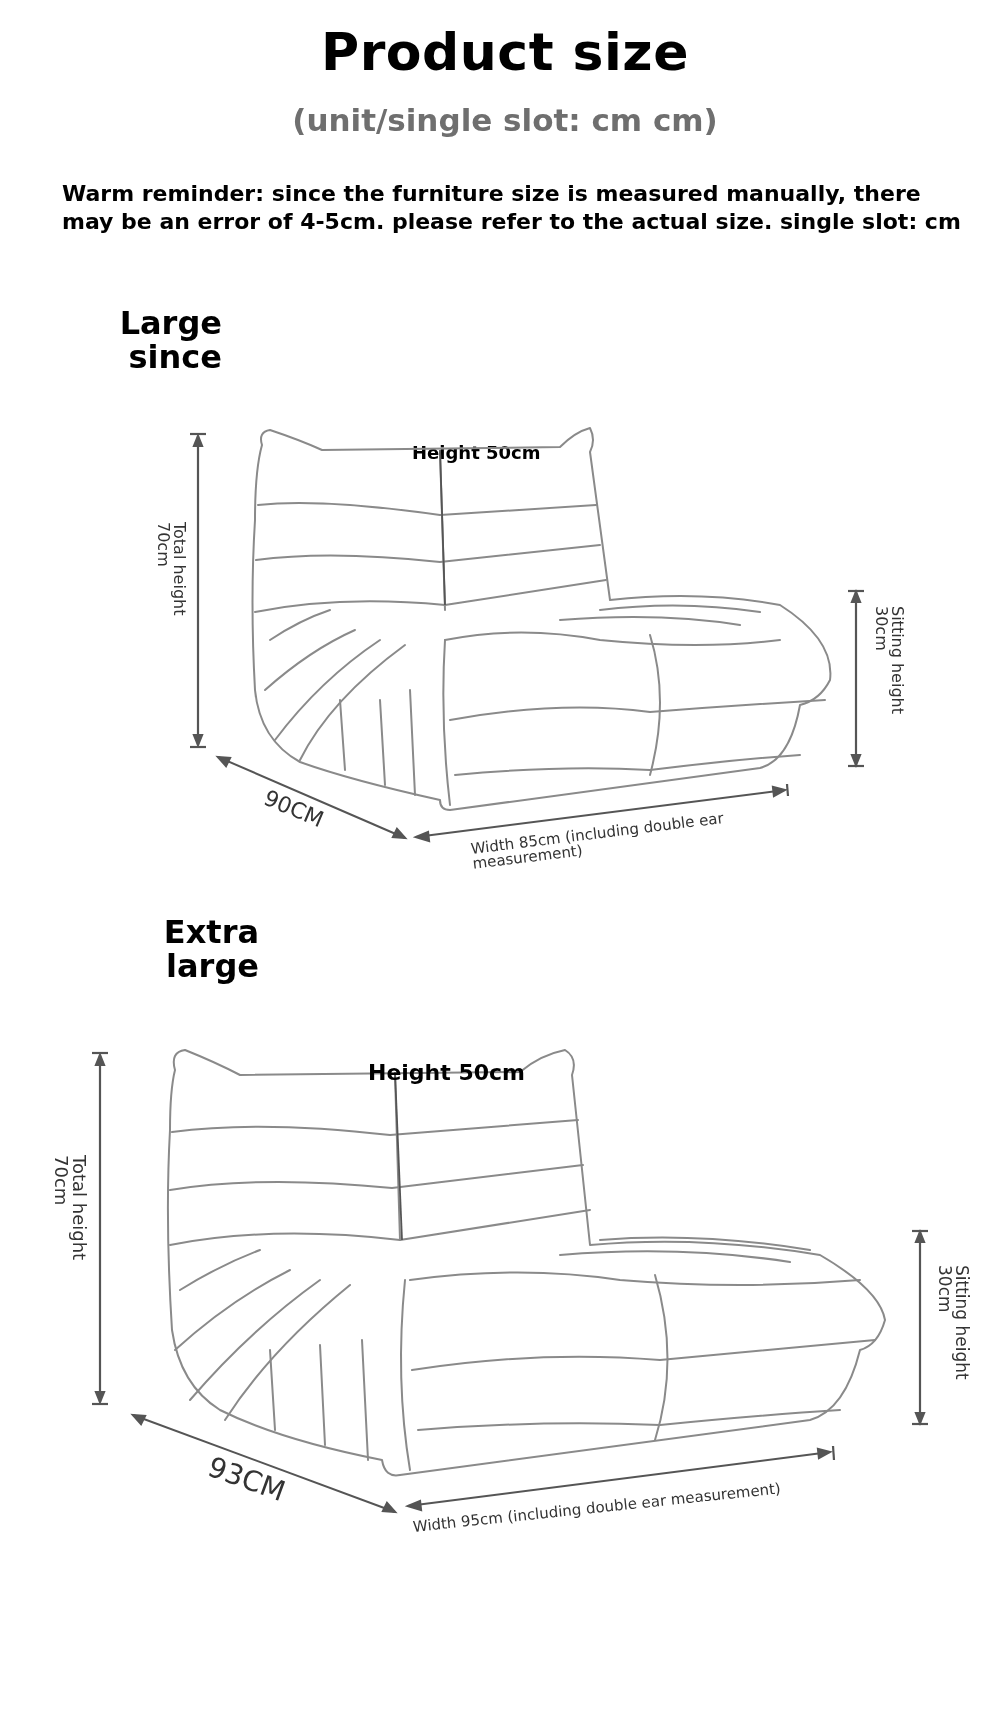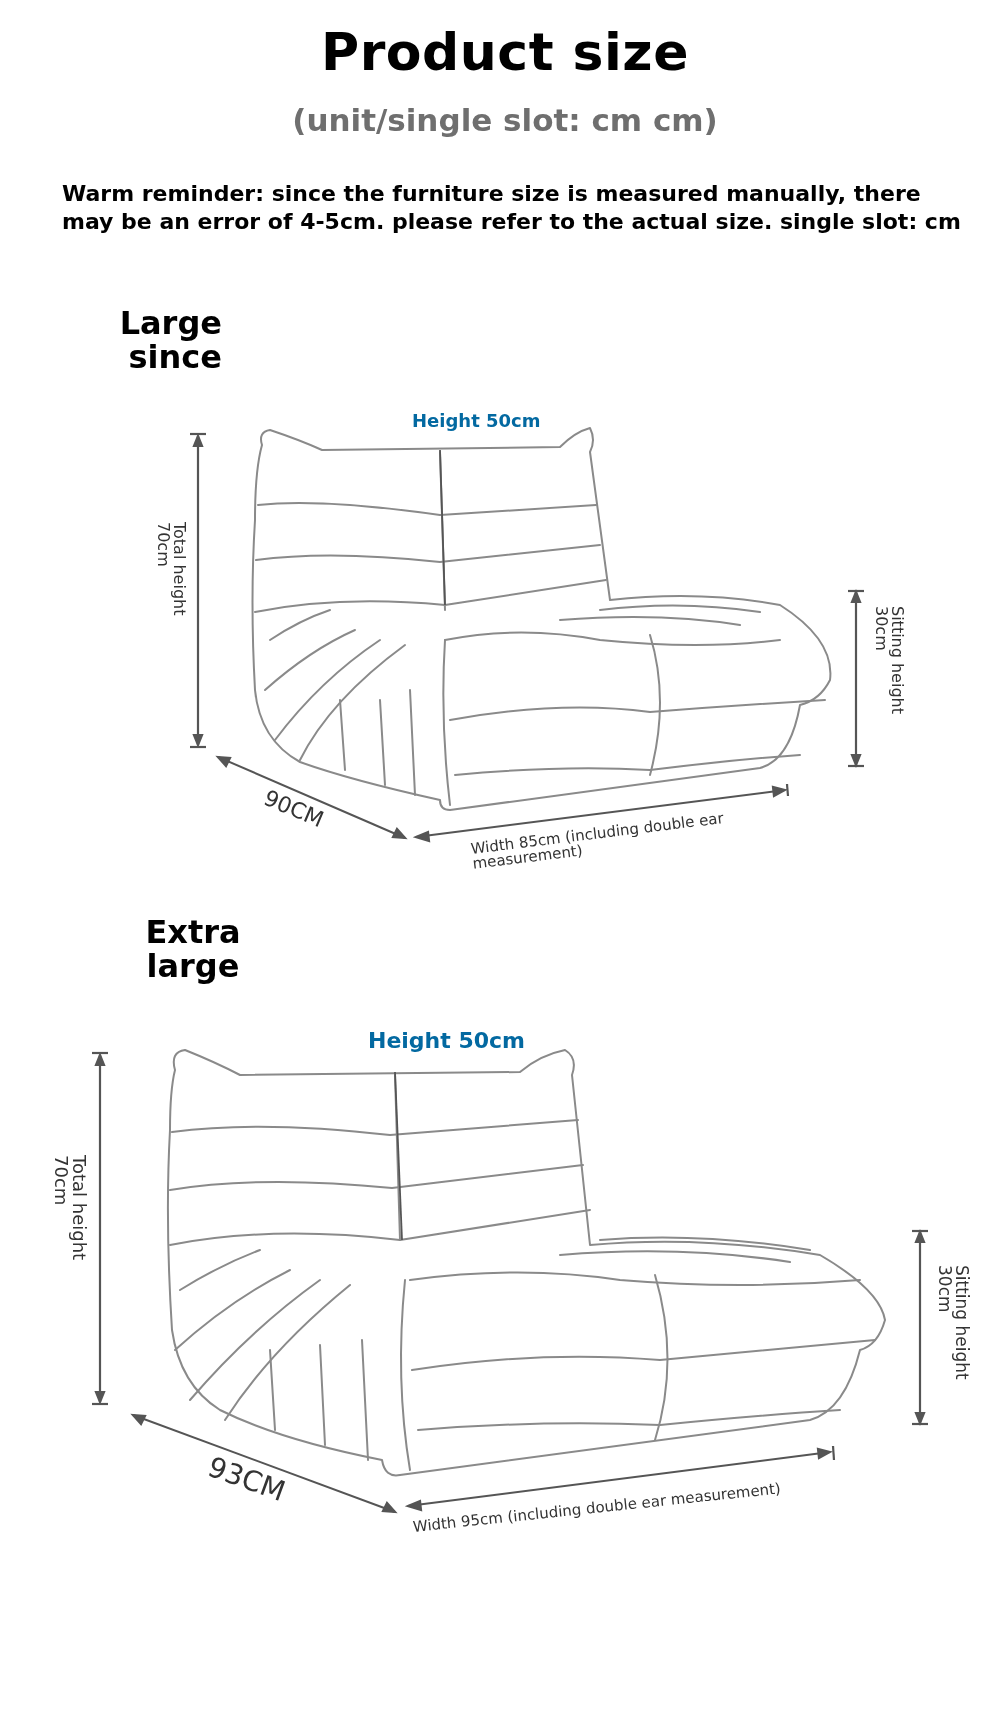--- a/index.html
+++ b/index.html
@@ -3,21 +3,21 @@
 <meta charset="utf-8">
 <style>
   html, body { margin:0; padding:0; background:#ffffff; }
   body { width:1000px; height:1721px; position:relative; overflow:hidden;
          font-family:"DejaVu Sans", "Liberation Sans", sans-serif; color:#000; }
   .abs { position:absolute; }
   .title { left:0; width:1010px; top:22px; text-align:center; font-size:52px; font-weight:bold; letter-spacing:0.5px; }
   .subtitle { left:0; width:1010px; top:102px; text-align:center; font-size:31px; font-weight:bold; color:#6f6f6f; }
   .reminder { left:62px; top:180px; width:950px; font-size:22px; font-weight:bold; line-height:28px; }
   .section-label { font-size:32px; font-weight:bold; line-height:34px; text-align:right; }
-  .dim-label { color:#0369a1; font-size:18px; font-weight:bold; }
+  .dim-label { color:#000000; font-size:18px; font-weight:bold;margin-top:32px; }
   .vlabel { font-size:16px; color:#333; line-height:16px; writing-mode:vertical-rl; }
   .skew-label { color:#333; transform-origin:left top; white-space:nowrap; }
   svg { position:absolute; left:0; top:0; }
 </style>
 </head>
 <body>
 
 <div class="abs title">Product size</div>
 <div class="abs subtitle">(unit/single slot: cm cm)</div>
 <div class="abs reminder">
@@ -142,21 +142,21 @@
 <div class="abs vlabel" style="left:873px; top:606px;">
   <span>Sitting height</span><br>
   <span>30cm</span>
 </div>
 <div class="abs skew-label" style="left:270px; top:785px; font-size:22px; transform:rotate(23deg);">90CM</div>
 <div class="abs skew-label" style="left:470px; top:842px; font-size:15px; line-height:15px; transform:rotate(-7deg);">
   <div>Width 85cm (including double ear</div>
   <div>measurement)</div>
 </div>
 
-<div class="abs section-label" style="left:90px; top:915px; width:132px; text-align:center; padding-left:37px;">
+<div class="abs section-label" style="left:90px; top:915px; width:132px; text-align:right; padding-left:37px;">
   <div>Extra</div>
   <div>large</div>
 </div>
 
 <div class="abs dim-label" style="left:368px; top:1028px; font-size:22px;">Height 50cm</div>
 
 <div class="abs vlabel" style="left:52px; top:1155px; font-size:18px; line-height:18px;">
   <span>Total height</span><br>
   <span>70cm</span>
 </div>

